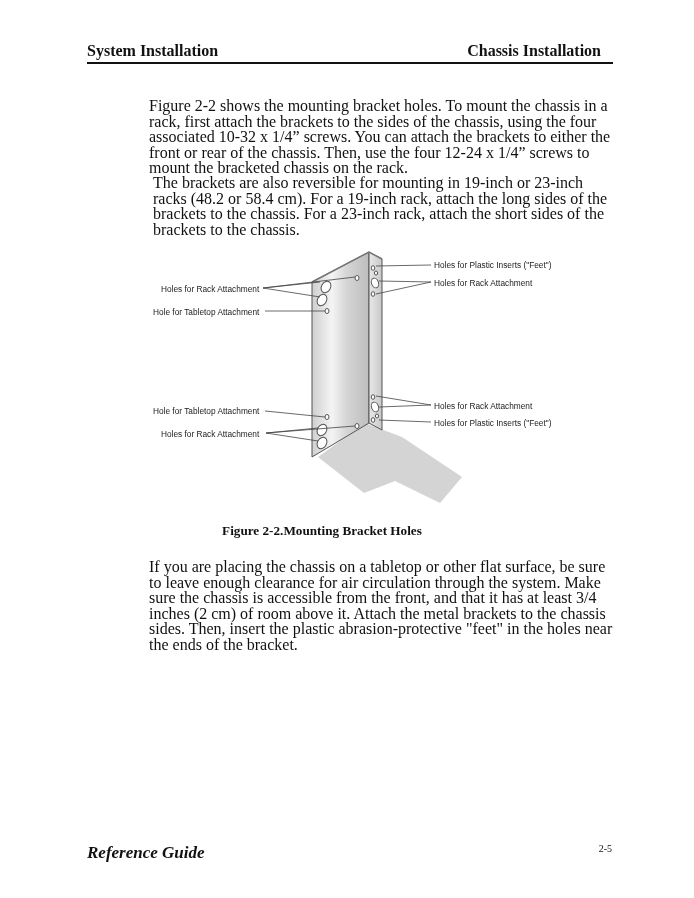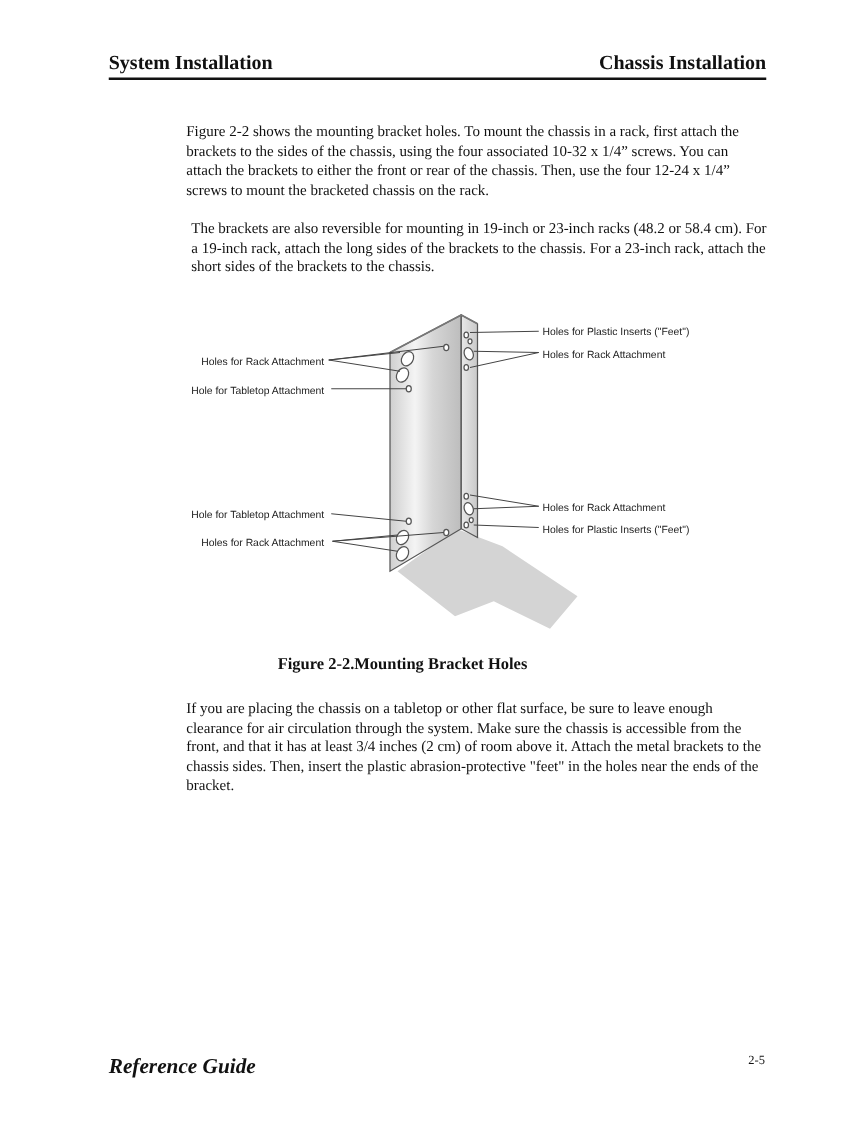--- a/index.html
+++ b/index.html
@@ -1,23 +1,23 @@
 <!DOCTYPE html>
 <html><head>
   <meta charset="utf-8">
   <style>
     html, body { margin: 0; padding: 0; background: #ffffff; }
     body { width: 694px; height: 898px; position: relative; overflow: hidden; font-family: "Liberation Serif", "DejaVu Serif", serif; color: #111111; }
     .page { position: absolute; left: 0; top: 0; width: 694px; height: 898px; background: #ffffff; }
     .header { position: absolute; left: 87px; top: 42px; width: 526px; height: 20px; }
     .header-left, .header-right { position: absolute; top: 0; font-weight: bold; font-size: 16px; line-height: 18px; }
     .header-left { left: 0; }
-    .header-right { right: 0; margin-left: 32px; }
+    .header-right { right: 12px; margin-left: 32px; }
     .header-rule { position: absolute; left: 87px; top: 62px; width: 526px; height: 0; border-top: 2px solid #111; }
-    .para { position: absolute; left: 149px; width: 465px; font-size: 12px; line-height: 15.6px; text-align: left; }
+    .para { position: absolute; left: 149px; width: 465px; font-size: 16px; line-height: 15.6px; text-align: left; }
     .para.p1 { top: 98px; }
     .para.p2 { top: 171px; }
     .para.p3 { top: 559px; }
     .figure { position: absolute; left: 140px; top: 245px; width: 440px; height: 270px; }
     .fig-label { position: absolute; font-family: "Liberation Sans", "DejaVu Sans", sans-serif; font-size: 8.3px; line-height: 10px; color: #222; white-space: nowrap; }
     .caption { position: absolute; left: 0; width: 644px; top: 523px; text-align: center; font-weight: bold; font-size: 13.2px; }
     .footer-left { position: absolute; left: 87px; top: 843px; font-style: italic; font-size: 17px; font-weight: bold; }
     .footer-right { position: absolute; right: 82px; top: 843px; font-size: 10px; }
   </style>
 </head>

